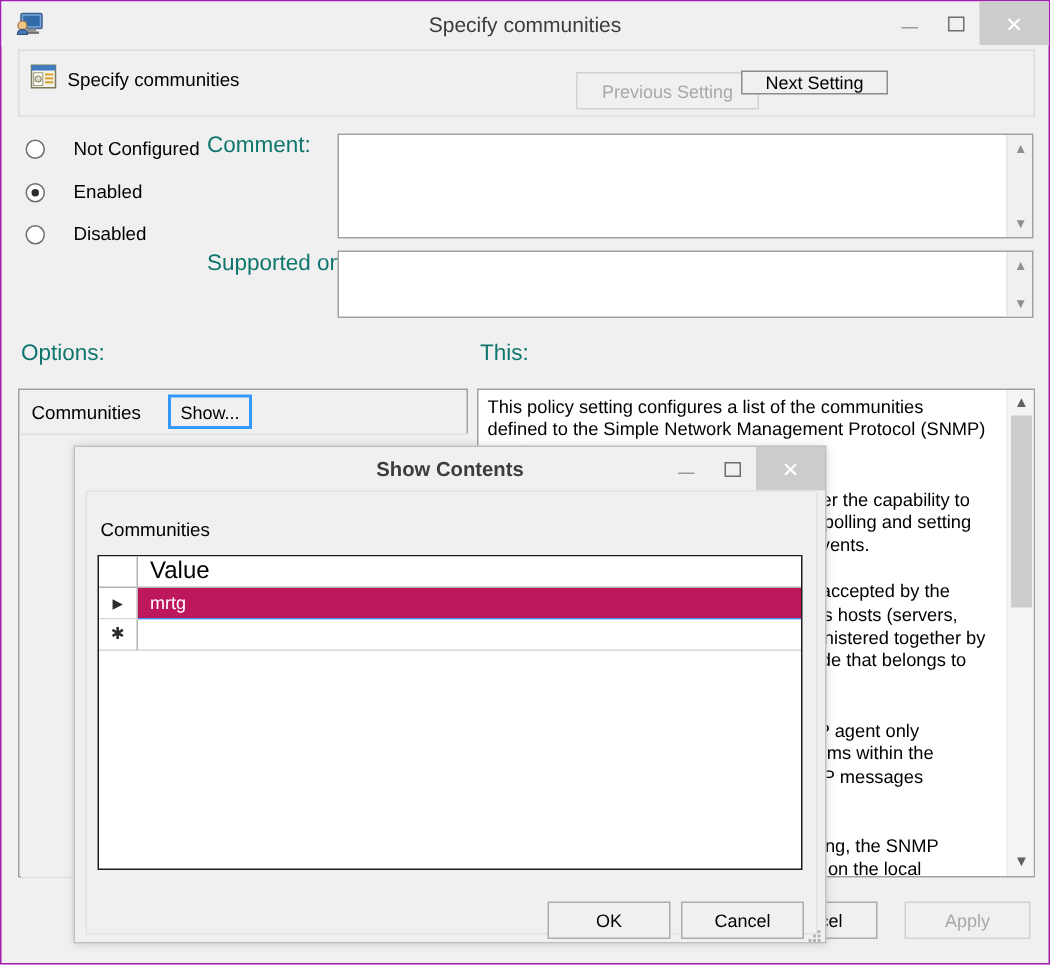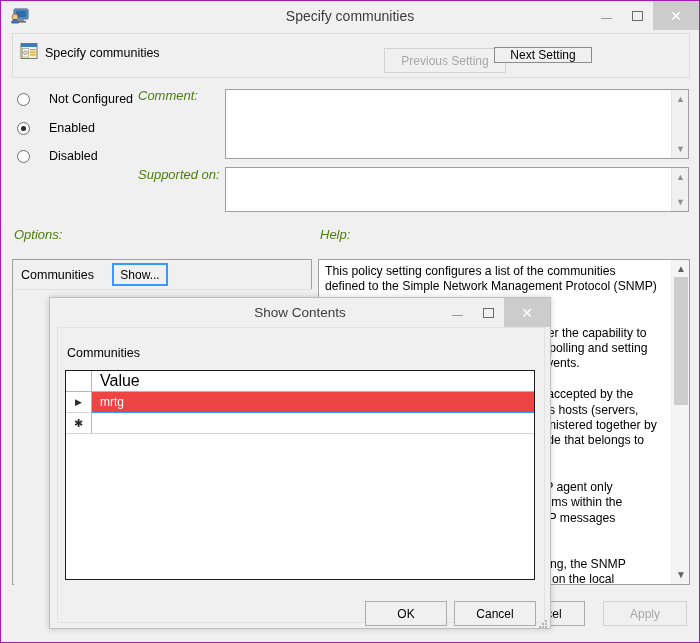--- a/index.html
+++ b/index.html
@@ -167,23 +167,22 @@
     font-size: 12.5px;
     white-space: nowrap;
   }
   #radio-not-configured { top: 91px; }
   #radio-enabled        { top: 120px; }
   #radio-disabled       { top: 148px; }
 
   
   .field-label {
     position: absolute;
-    font-size: 13px;
-    color: #4d7c0f;
-    font-style: italic;
+    font-size: 15px;
+    color: #0f766e;
   }
   #comment-label { left: 137px; top: 87px; }
   #supported-label { left: 137px; top: 166px; }
 
   .textbox {
     position: absolute;
     background: #ffffff;
     border: 1px solid #a0a0a0;
     box-sizing: border-box;
     overflow: hidden;
@@ -324,20 +323,21 @@
     width: 100%; height: 29px;
   }
   .m-title-text {
     position: absolute;
     left: 0; top: 0;
     width: 100%;
     text-align: center;
     line-height: 29px;
     font-size: 13.5px;
     color: #3c3c3c;
+    font-weight: bold;
   }
   .m-wbtns {
     position: absolute;
     right: 0; top: 0;
     height: 28px;
     display: flex;
   }
   #modal-body {
     position: absolute;
     left: 7px; top: 29px;
@@ -409,21 +409,21 @@
     flex: 1;
     display: flex;
     align-items: center;
     padding-left: 8px;
     font-size: 12px;
     background: #ffffff;
     border-bottom: 1px solid #d6d6d6;
     box-sizing: border-box;
   }
   .grid-row.selected .row-cell {
-    background: #ef4444;
+    background: #be185d;
     color: #ffffff;
     border-bottom: 1px solid #3399ff;
   }
   .row-ind .star { font-size: 11px; line-height: 1; }
 
   #modal-ok-button {
     position: absolute;
     left: 365px; top: 601px;
     width: 82px; height: 25px;
   }
@@ -513,21 +513,21 @@
 
   <div class="field-label" id="supported-label">Supported on:</div>
   <div class="textbox" id="supported-field">
     <div class="vscroll">
       <div class="arr up">▲</div>
       <div class="arr dn">▼</div>
     </div>
   </div>
 
   <div class="field-label" id="options-label">Options:</div>
-  <div class="field-label" id="help-label">Help:</div>
+  <div class="field-label" id="help-label">This:</div>
 
   <div id="options-panel">
     <div id="communities-label">Communities</div>
     <div class="btn" id="show-button">Show...</div>
     <div id="options-inner"></div>
   </div>
 
   <div id="help-panel">
     <div id="help-text">This policy setting configures a list of the communities defined to the Simple Network Management Protocol (SNMP) service.
 

